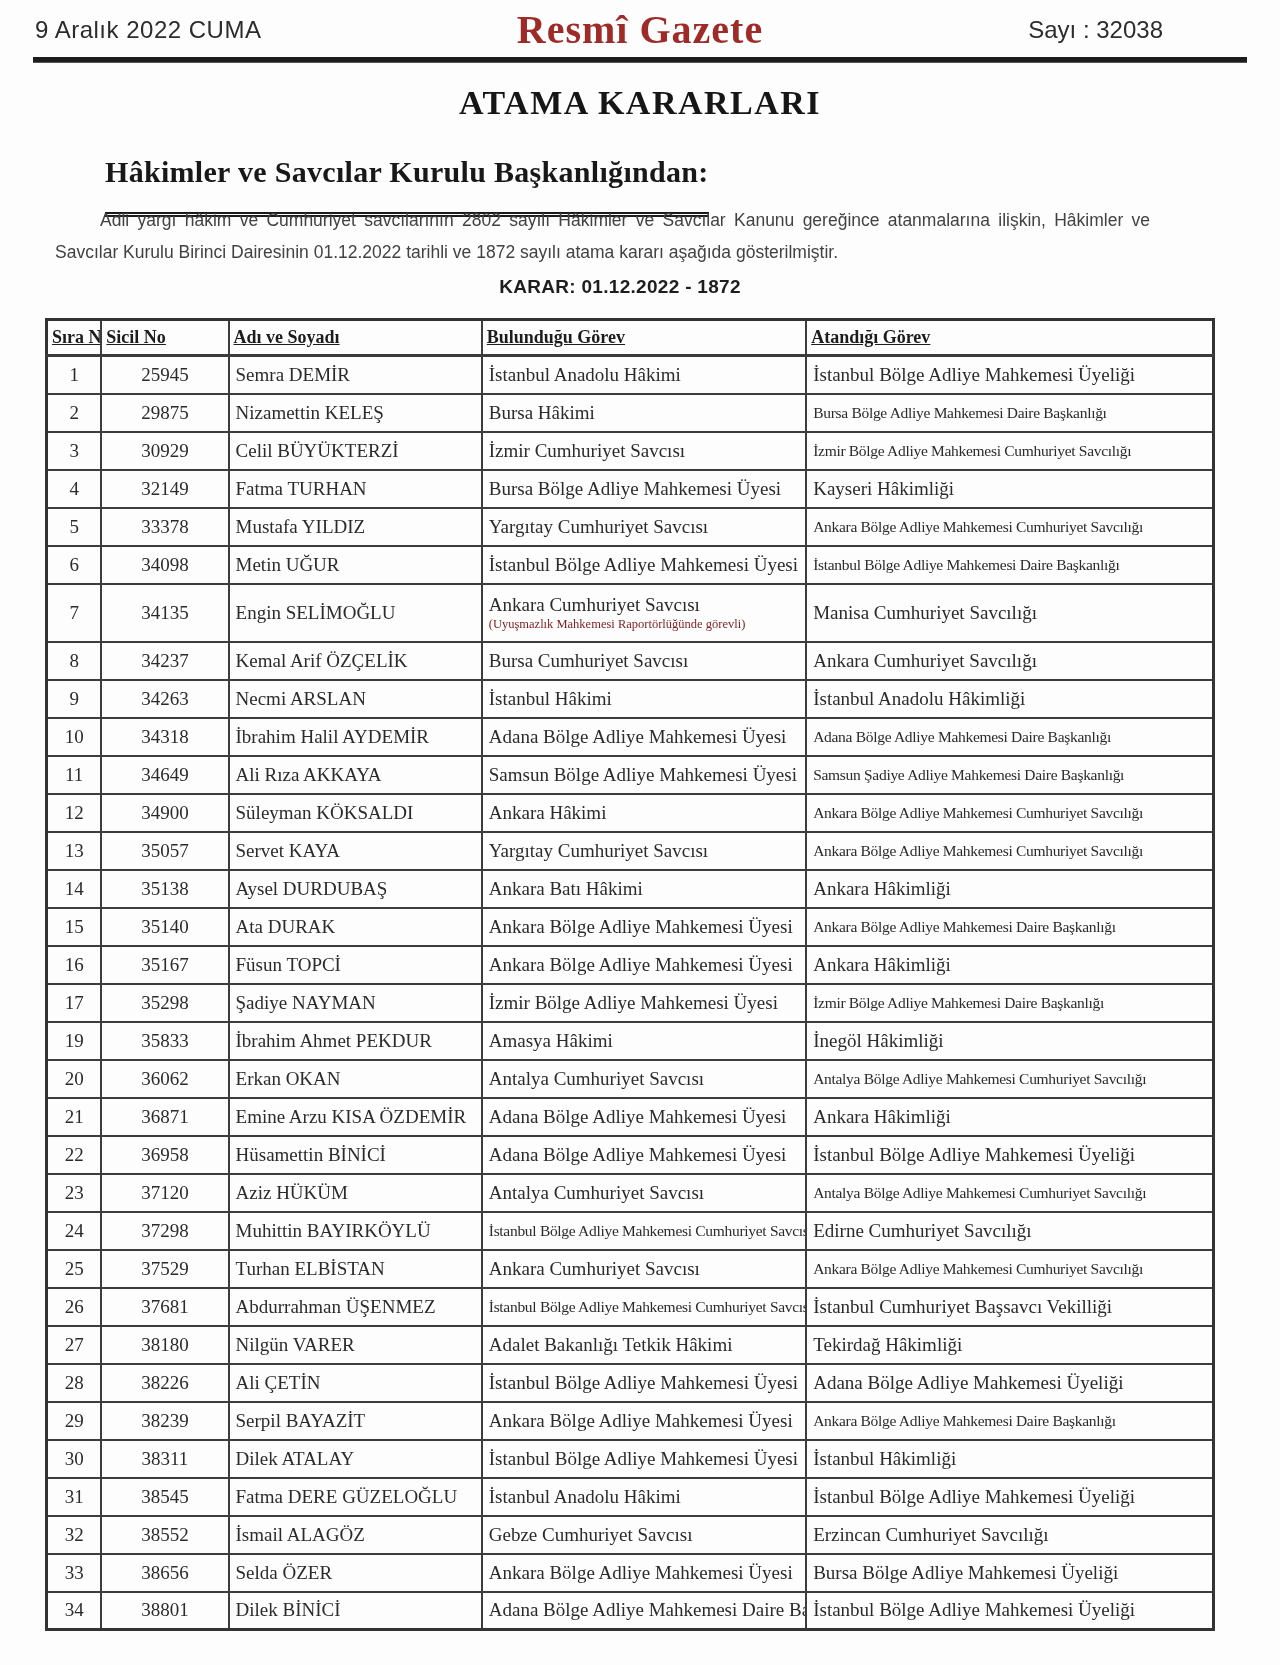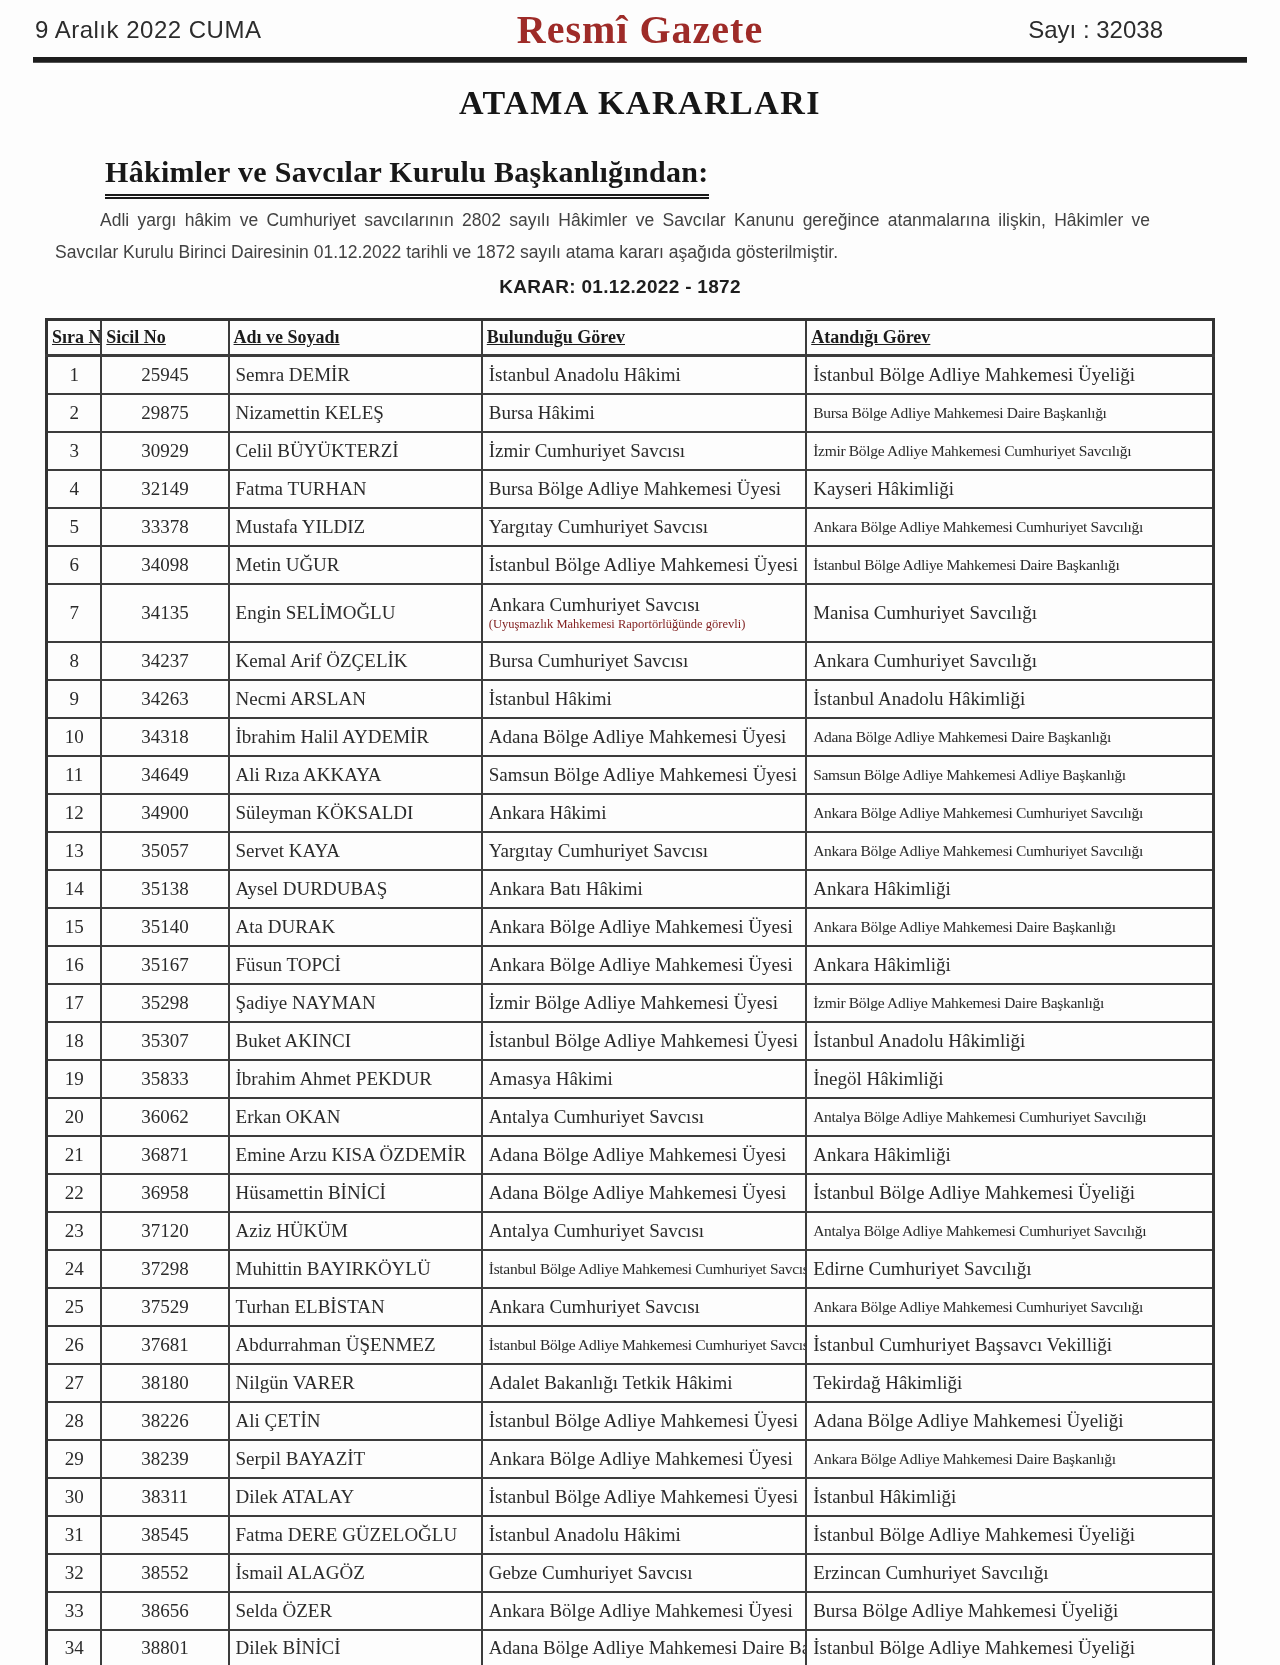--- a/index.html
+++ b/index.html
@@ -44,21 +44,21 @@
     position: absolute; top: 84px; left: 0; right: 0;
     text-align: center;
     font-weight: bold; font-size: 34px; letter-spacing: 1.5px;
     color: #161616;
   }
   .authority-heading {
     position: absolute; top: 155px; left: 105px;
     font-weight: bold; font-size: 30px; letter-spacing: 0.3px;
     color: #181818;
     border-bottom: 5px double #1a1a1a;
-    padding-bottom: 5px;
+    padding-bottom: 23px;
   }
   .intro-paragraph {
     position: absolute; top: 204px; left: 55px; width: 1095px;
     font-family: "Liberation Sans", sans-serif;
     font-size: 17.5px; line-height: 1.85; color: #424242;
     text-indent: 45px;
     text-align: justify;
   }
   .decision-line {
     position: absolute; top: 276px; left: 0; right: 40px;
@@ -211,21 +211,21 @@
             <td class="num">34318</td>
             <td>İbrahim Halil AYDEMİR</td>
             <td>Adana Bölge Adliye Mahkemesi Üyesi</td>
             <td class="condensed">Adana Bölge Adliye Mahkemesi Daire Başkanlığı</td>
           </tr>
           <tr>
             <td class="num">11</td>
             <td class="num">34649</td>
             <td>Ali Rıza AKKAYA</td>
             <td>Samsun Bölge Adliye Mahkemesi Üyesi</td>
-            <td class="condensed">Samsun Bölge Adliye Mahkemesi Adliye Başkanlığı</td>
+            <td class="condensed">Samsun Şadiye Adliye Mahkemesi Daire Başkanlığı</td>
           </tr>
           <tr>
             <td class="num">12</td>
             <td class="num">34900</td>
             <td>Süleyman KÖKSALDI</td>
             <td>Ankara Hâkimi</td>
             <td class="condensed">Ankara Bölge Adliye Mahkemesi Cumhuriyet Savcılığı</td>
           </tr>
           <tr>
             <td class="num">13</td>
@@ -256,27 +256,20 @@
             <td>Ankara Hâkimliği</td>
           </tr>
           <tr>
             <td class="num">17</td>
             <td class="num">35298</td>
             <td>Şadiye NAYMAN</td>
             <td>İzmir Bölge Adliye Mahkemesi Üyesi</td>
             <td class="condensed">İzmir Bölge Adliye Mahkemesi Daire Başkanlığı</td>
           </tr>
           <tr>
-            <td class="num">18</td>
-            <td class="num">35307</td>
-            <td>Buket AKINCI</td>
-            <td>İstanbul Bölge Adliye Mahkemesi Üyesi</td>
-            <td>İstanbul Anadolu Hâkimliği</td>
-          </tr>
-          <tr>
             <td class="num">19</td>
             <td class="num">35833</td>
             <td>İbrahim Ahmet PEKDUR</td>
             <td>Amasya Hâkimi</td>
             <td>İnegöl Hâkimliği</td>
           </tr>
           <tr>
             <td class="num">20</td>
             <td class="num">36062</td>
             <td>Erkan OKAN</td>

